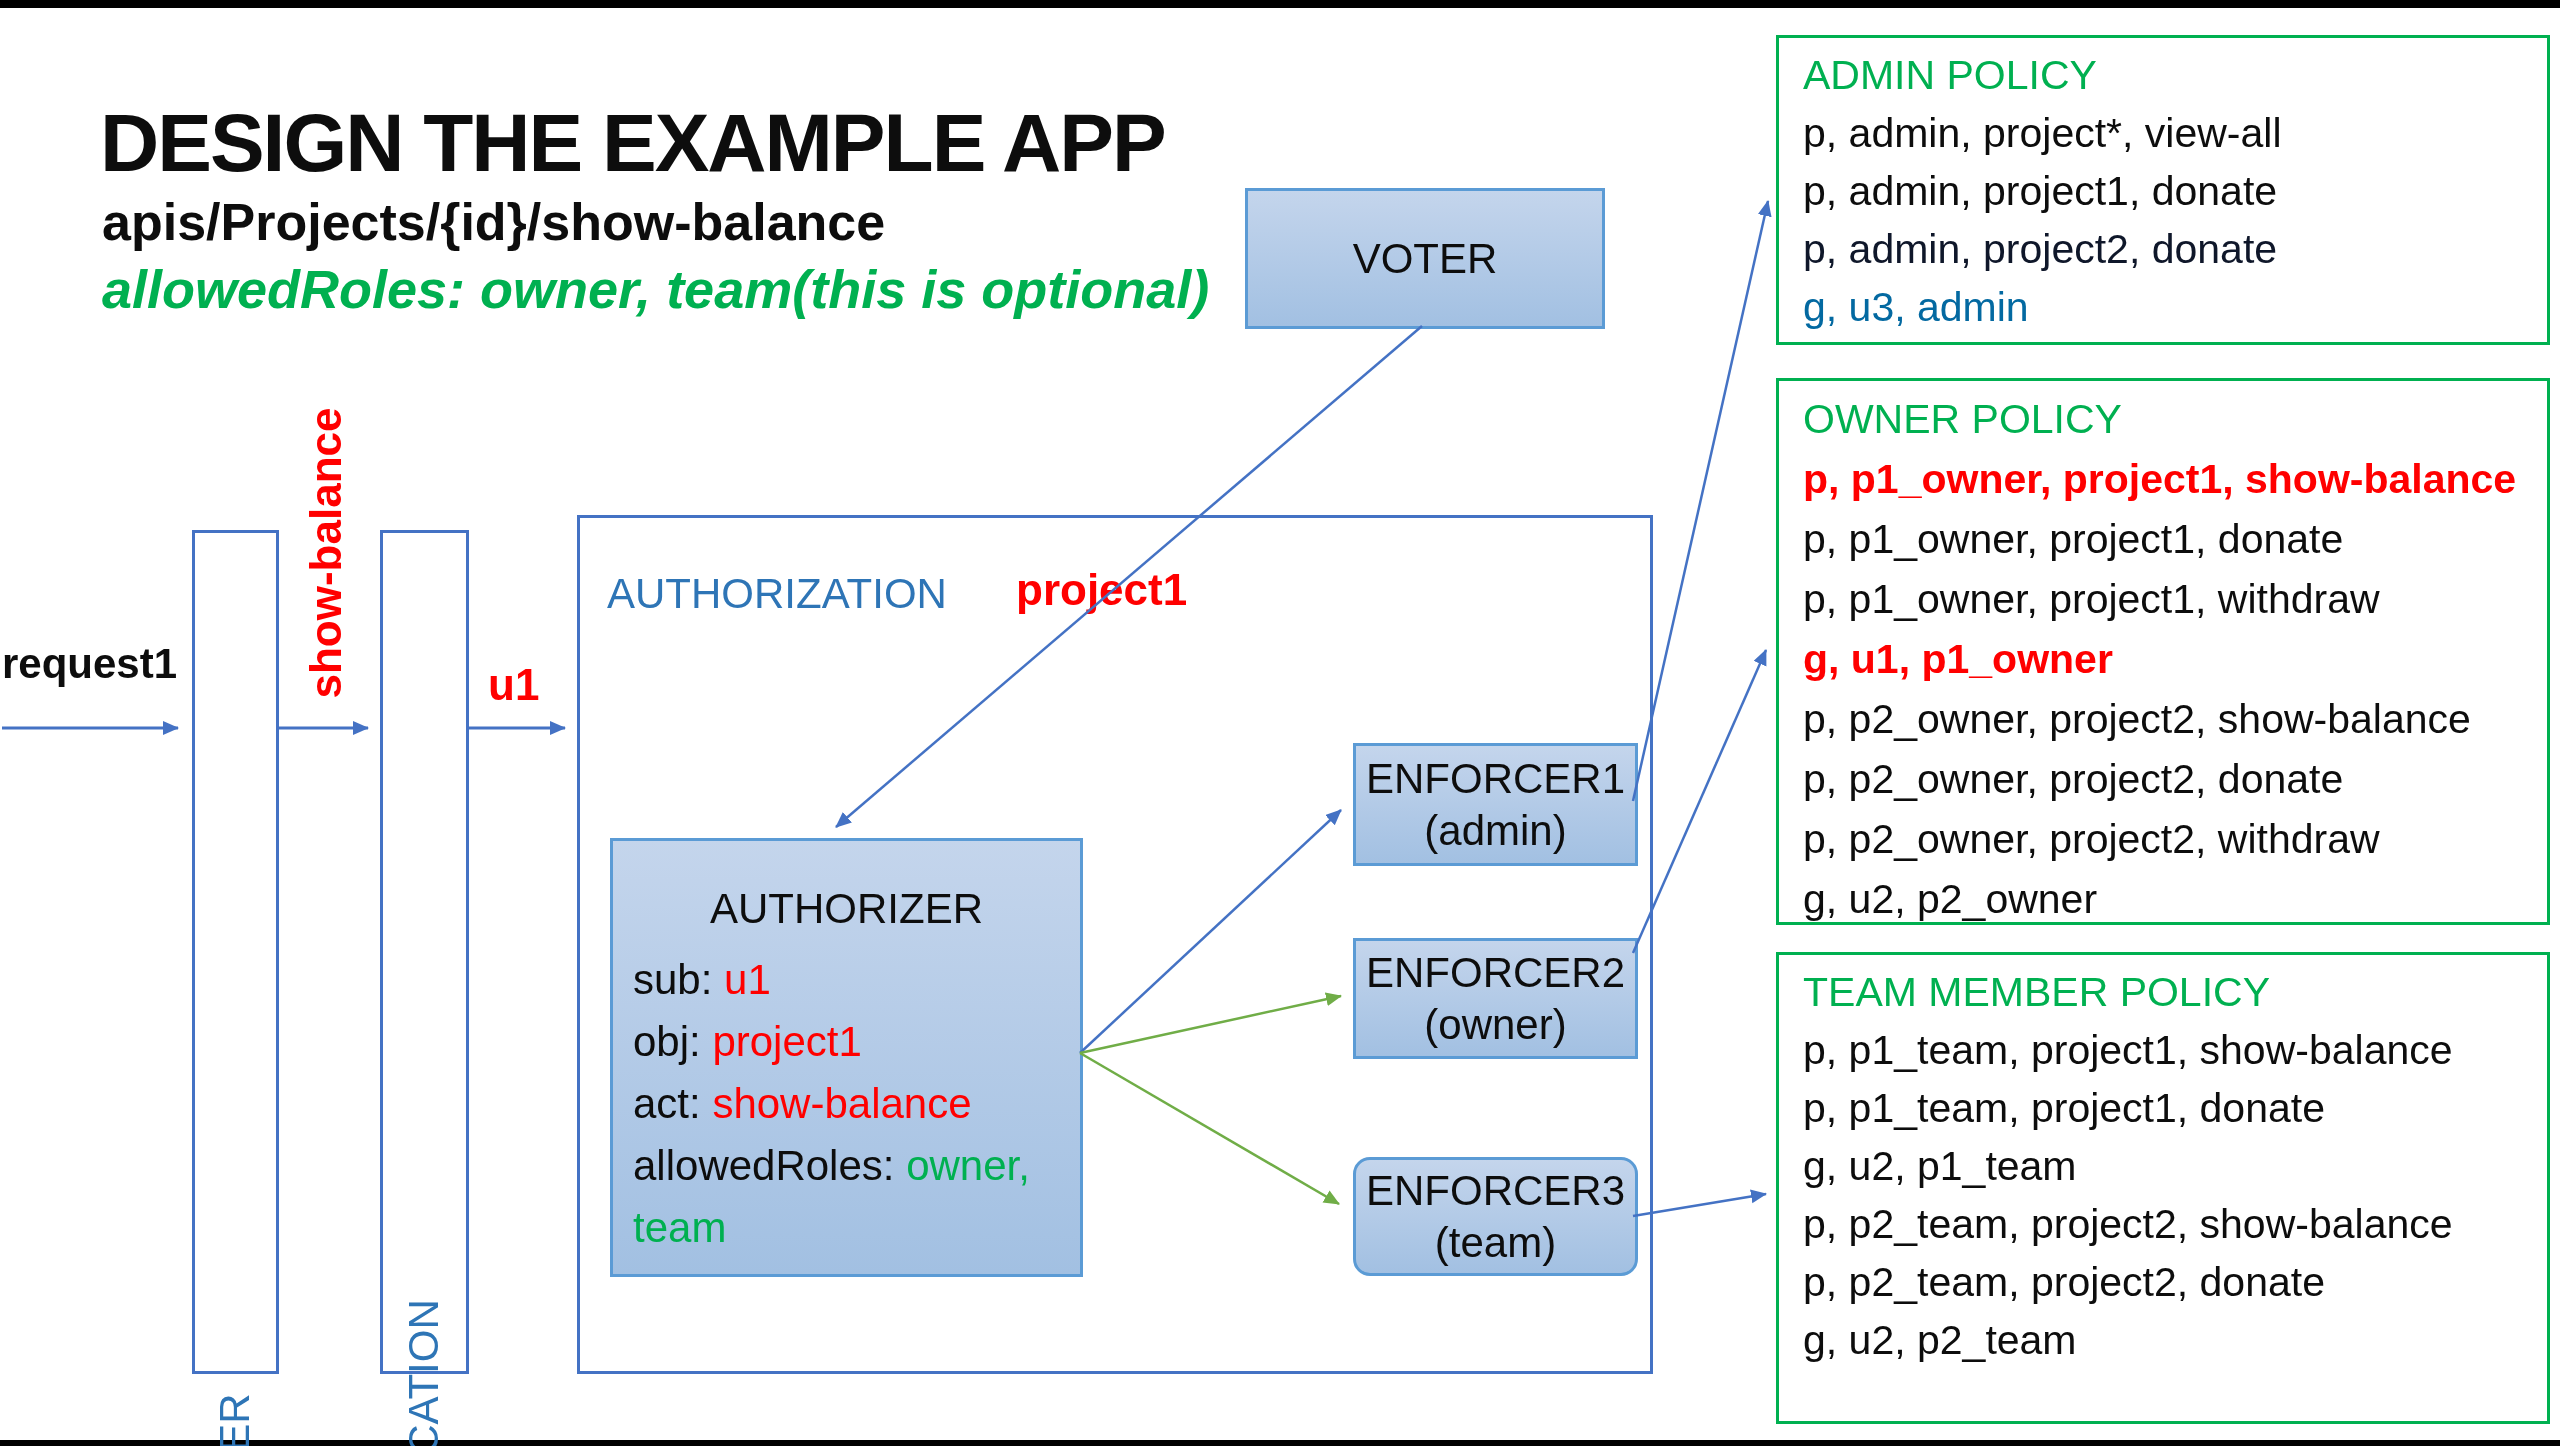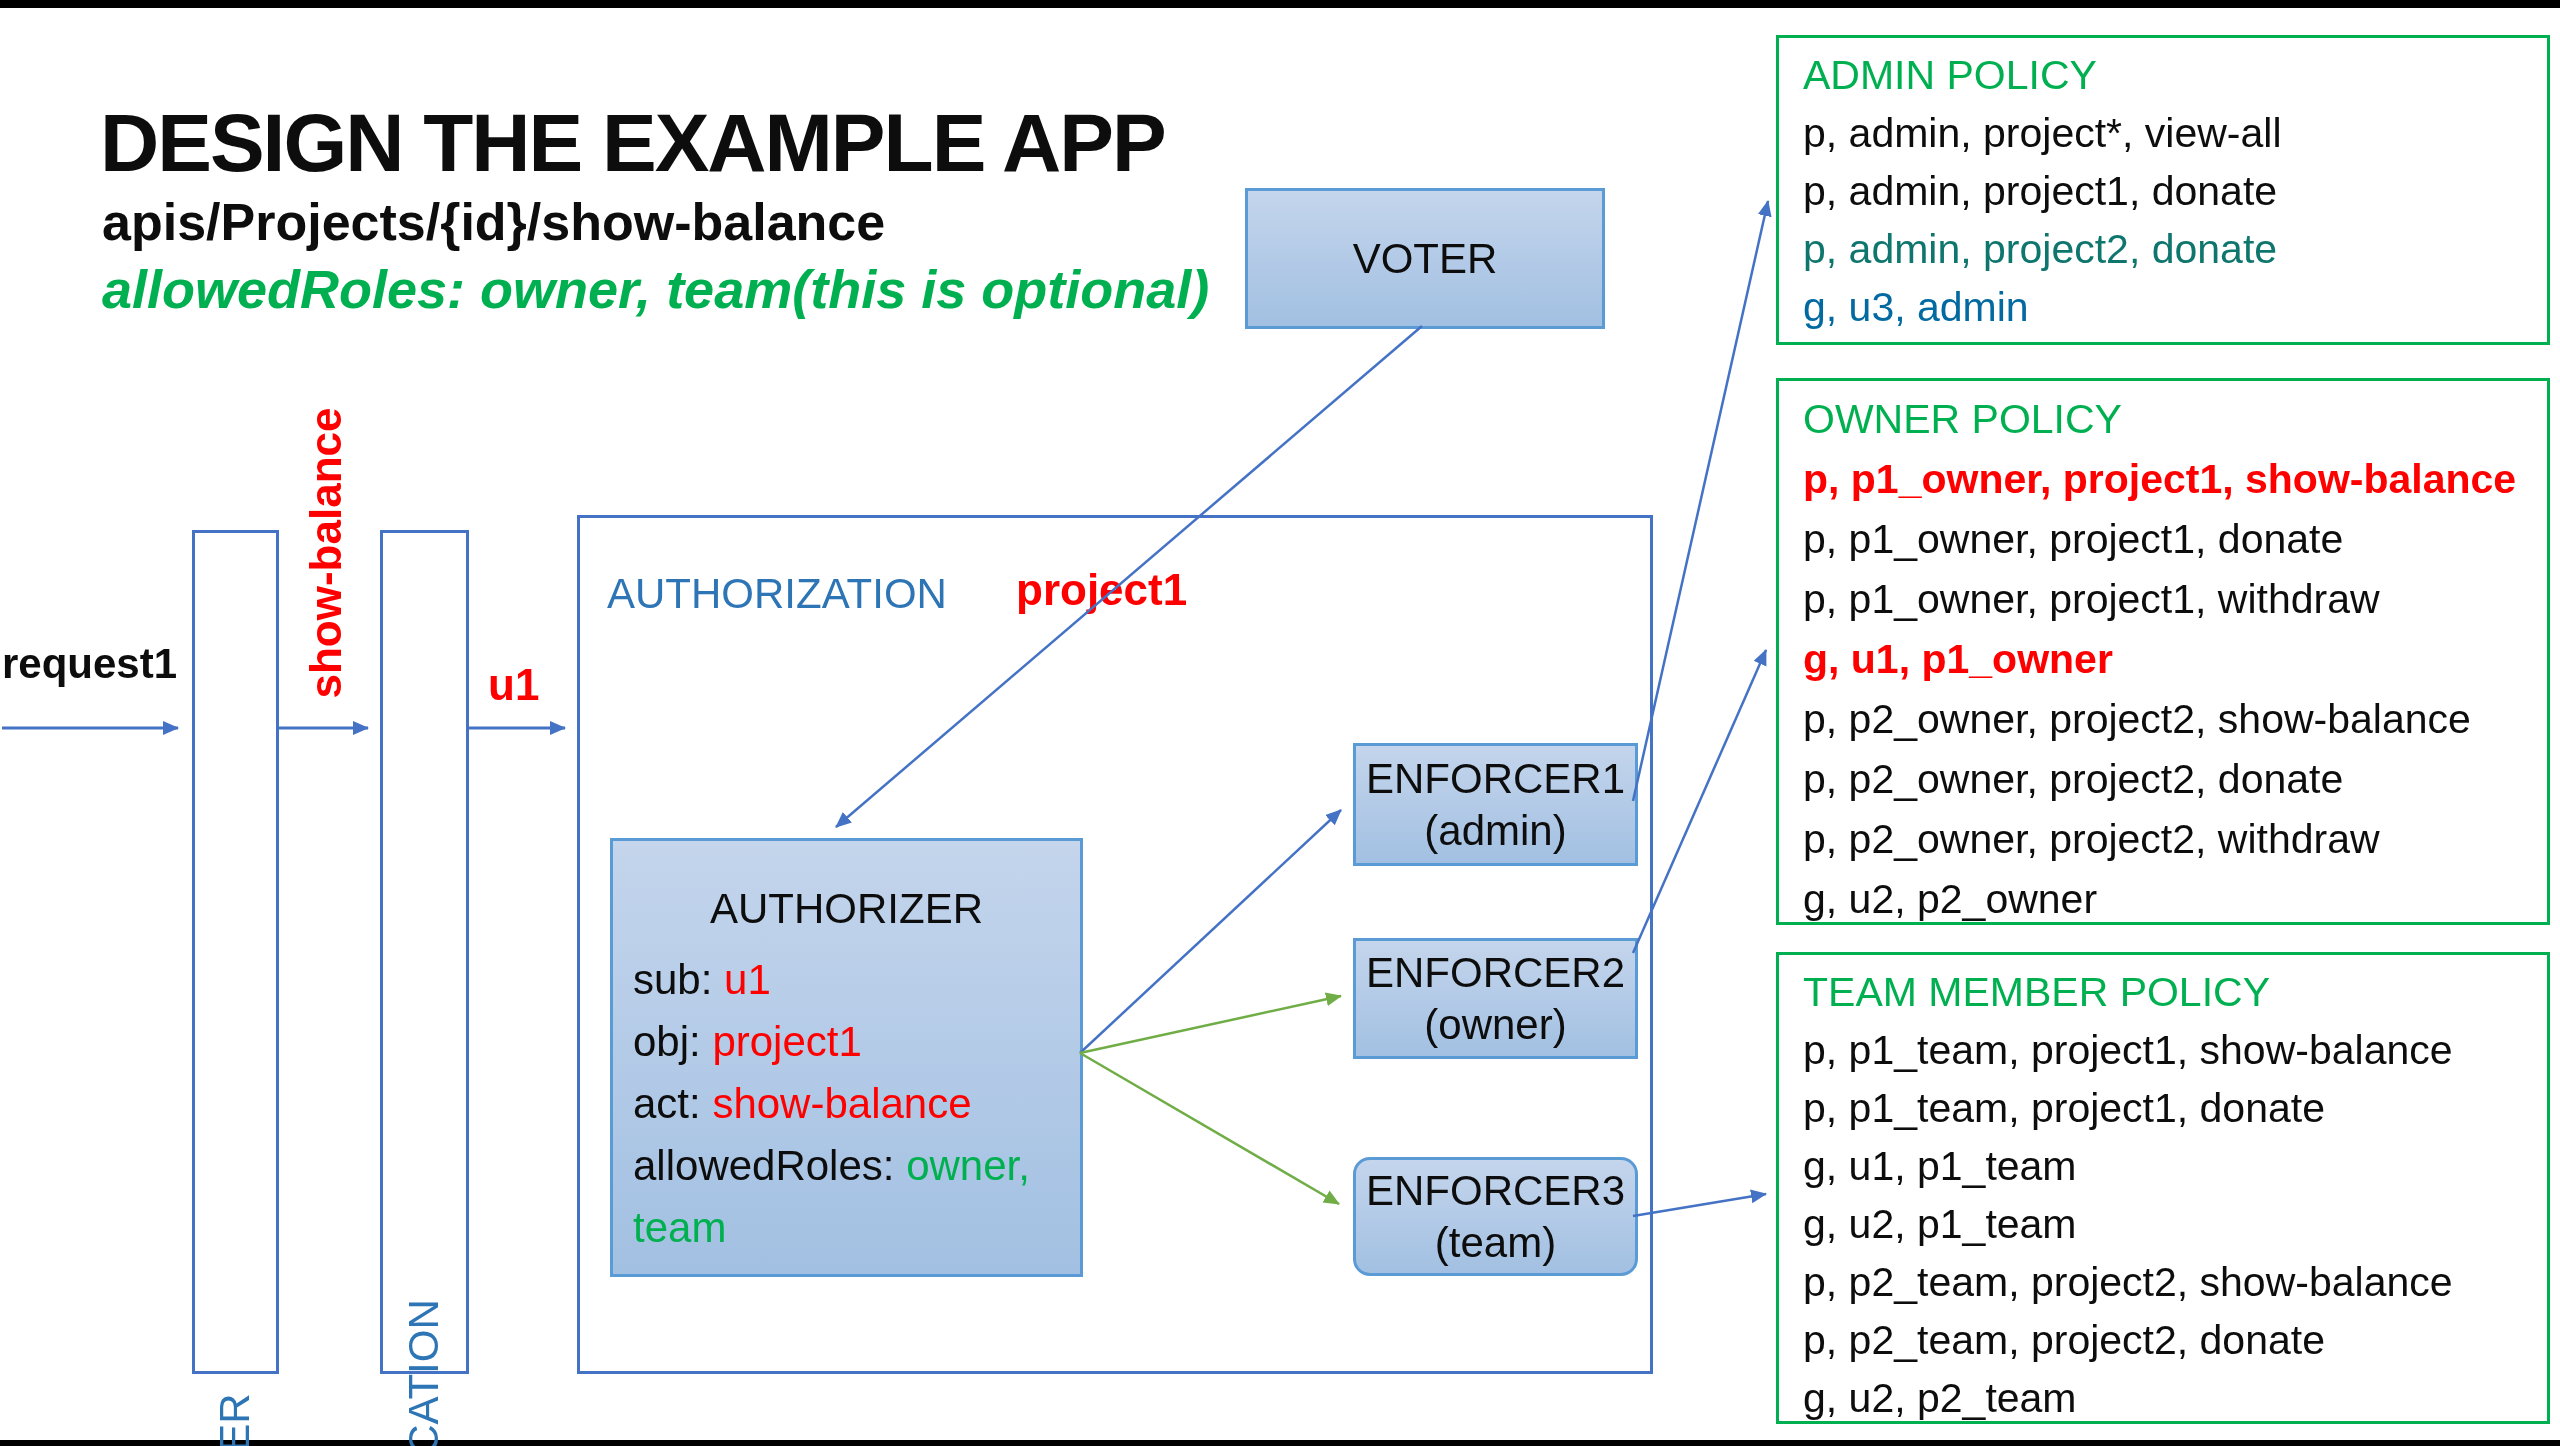--- a/index.html
+++ b/index.html
@@ -92,21 +92,21 @@
   <div class="abs fillbox" style="left:1353px;top:1157px;width:279px;height:113px;border-radius:17px;">
     <div class="boxtext">ENFORCER3</div>
     <div class="boxtext">(team)</div>
   </div>
 
   <div class="abs policy" style="left:1776px;top:35px;width:774px;height:310px;">
     <div class="policy-title" style="line-height:58px;">ADMIN POLICY</div>
     <div>
         <div class="policy-rule" style="line-height: 58px; color: rgb(13, 13, 13);">p, admin, project*, view-all</div>
         <div class="policy-rule" style="line-height: 58px; color: rgb(13, 13, 13);">p, admin, project1, donate</div>
-        <div class="policy-rule" style="line-height: 58px; color: #0f766e;">p, admin, project2, donate</div>
+        <div class="policy-rule" style="line-height: 58px; color: #0f172a;">p, admin, project2, donate</div>
         <div class="policy-rule" style="line-height: 58px; color: #0369a1;">g, u3, admin</div>
       </div>
   </div>
   <div class="abs policy" style="left:1776px;top:378px;width:774px;height:547px;">
     <div class="policy-title" style="line-height:60px;">OWNER POLICY</div>
     <div>
         <div class="policy-rule" style="line-height: 60px; color: rgb(255, 0, 0); font-weight: 700;">p, p1_owner, project1, show-balance</div>
         <div class="policy-rule" style="line-height: 60px; color: rgb(13, 13, 13);">p, p1_owner, project1, donate</div>
         <div class="policy-rule" style="line-height: 60px; color: rgb(13, 13, 13);">p, p1_owner, project1, withdraw</div>
         <div class="policy-rule" style="line-height: 60px; color: rgb(255, 0, 0); font-weight: 700;">g, u1, p1_owner</div>
@@ -114,21 +114,20 @@
         <div class="policy-rule" style="line-height: 60px; color: rgb(13, 13, 13);">p, p2_owner, project2, donate</div>
         <div class="policy-rule" style="line-height: 60px; color: rgb(13, 13, 13);">p, p2_owner, project2, withdraw</div>
         <div class="policy-rule" style="line-height: 60px; color: rgb(13, 13, 13);">g, u2, p2_owner</div>
       </div>
   </div>
   <div class="abs policy" style="left:1776px;top:952px;width:774px;height:472px;">
     <div class="policy-title" style="line-height:58px;">TEAM MEMBER POLICY</div>
     <div>
         <div class="policy-rule" style="line-height: 58px; color: rgb(13, 13, 13);">p, p1_team, project1, show-balance</div>
         <div class="policy-rule" style="line-height: 58px; color: rgb(13, 13, 13);">p, p1_team, project1, donate</div>
-        <div class="policy-rule" style="line-height: 58px; color: rgb(13, 13, 13);">g, u1, p1_team</div>
         <div class="policy-rule" style="line-height: 58px; color: rgb(13, 13, 13);">g, u2, p1_team</div>
         <div class="policy-rule" style="line-height: 58px; color: rgb(13, 13, 13);">p, p2_team, project2, show-balance</div>
         <div class="policy-rule" style="line-height: 58px; color: rgb(13, 13, 13);">p, p2_team, project2, donate</div>
         <div class="policy-rule" style="line-height: 58px; color: rgb(13, 13, 13);">g, u2, p2_team</div>
       </div>
   </div>
 
   <svg width="2560" height="1446" viewBox="0 0 2560 1446">
     <defs>
       <marker id="mblue" markerUnits="userSpaceOnUse" markerWidth="18" markerHeight="16" refX="15" refY="7" orient="auto">

